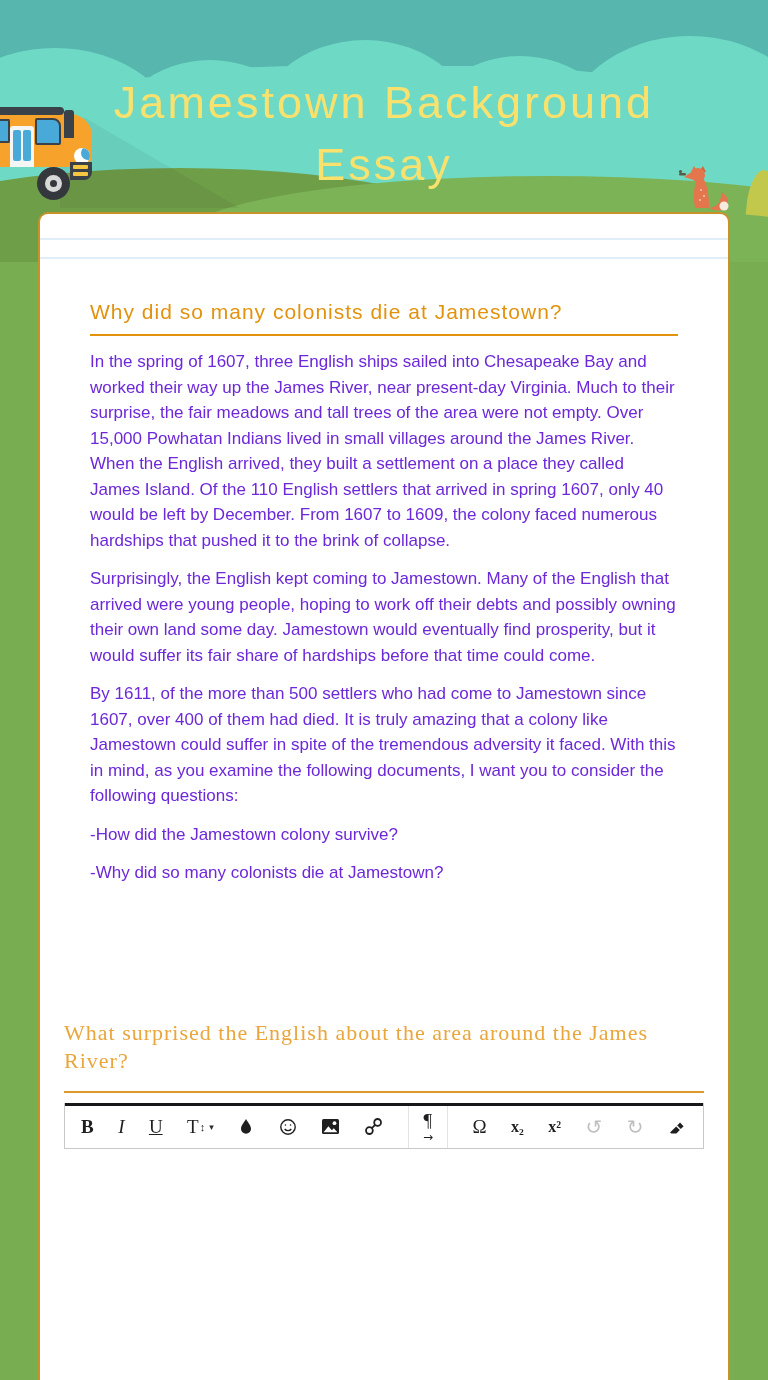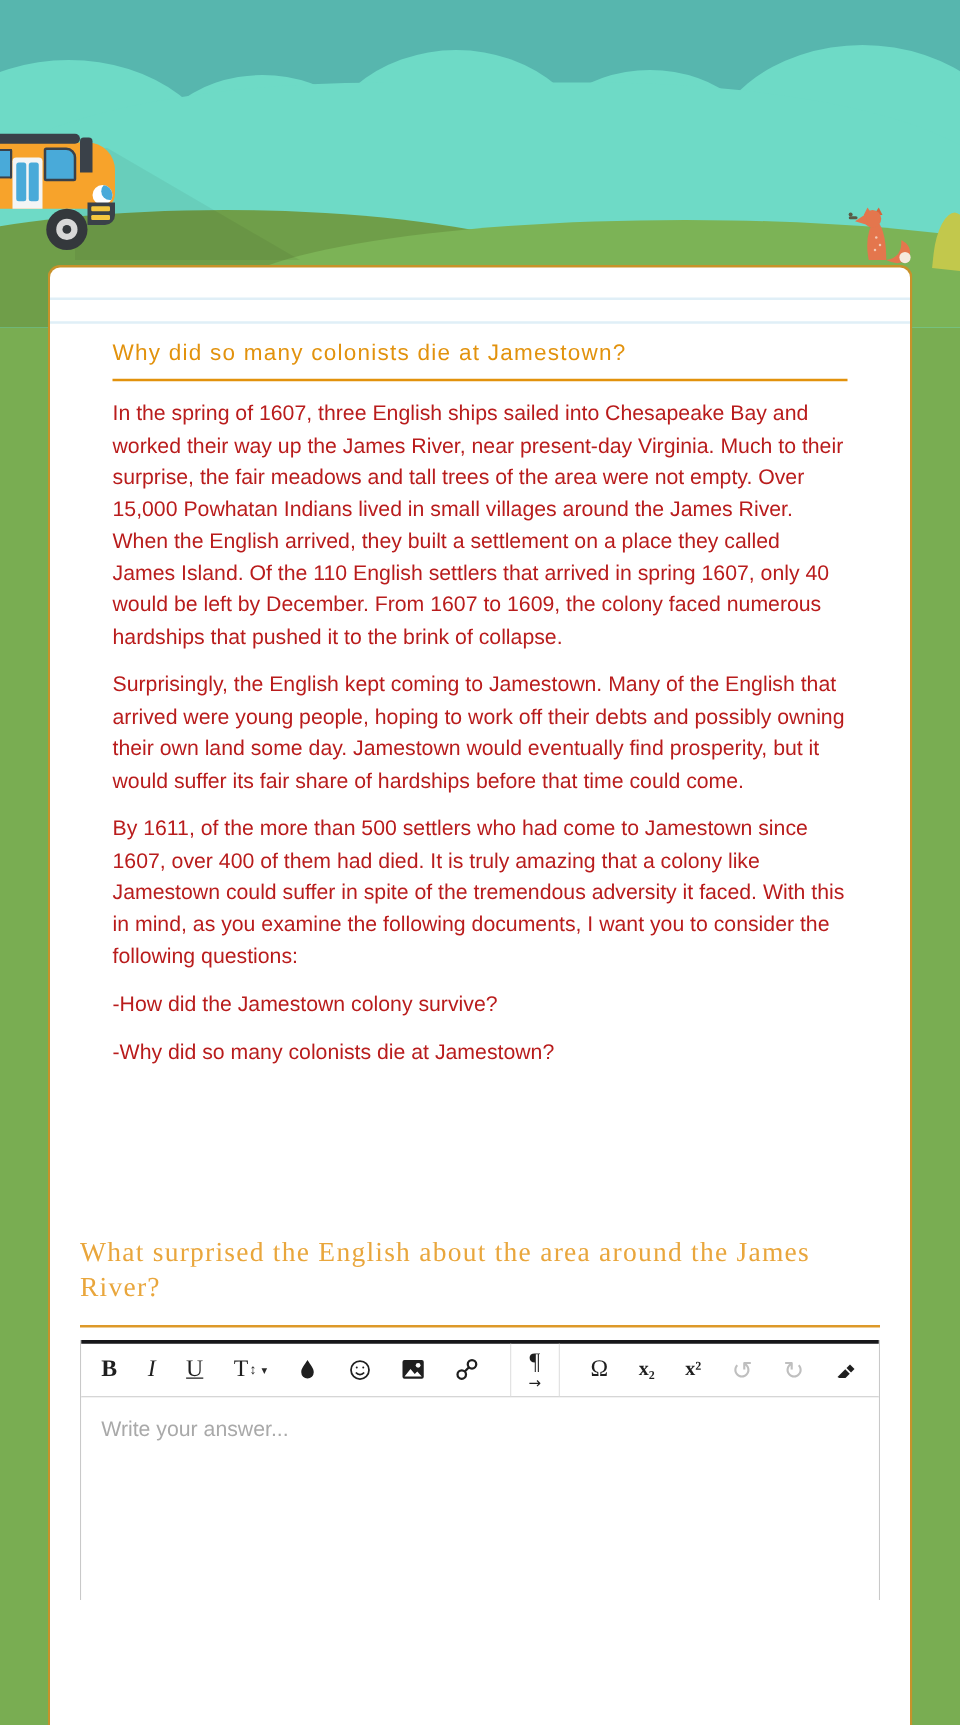--- a/index.html
+++ b/index.html
@@ -75,24 +75,24 @@
           transform:rotate(6deg); z-index:2; }
 
   
   .card { position:absolute; top:212px; left:38px; width:692px; height:1400px;
           background:#fff; border:2px solid #c8922a; border-bottom:none;
           border-radius:10px 10px 0 0; z-index:5; overflow:hidden; }
   .ruled { position:absolute; left:0; width:100%; height:2px; background:#e0eff7; }
   .r1 { top:24px; } .r2 { top:43px; }
 
   .section1 { padding:0 50px; }
-  .h-orange { margin-top:58px; color:#e2920d; font-size:18px; font-weight:400;
+  .h-orange { margin-top:86px; color:#e2920d; font-size:21px; font-weight:400;
               letter-spacing:1px; }
   .rule1 { border:none; border-top:2px solid #e2920d; margin-top:10px; }
-  .section1 p { margin-top:13px; color:#b91c1c; font-size:17px; line-height:25.5px; }
+  .section1 p { margin-top:13px; color:#6d28d9; font-size:17px; line-height:25.5px; }
 
   .question { margin-top:133px; padding:0 24px; }
   .q-heading { color:#e9a63c; font-size:22px; line-height:28px; font-weight:400;
                letter-spacing:1px;font-family:Liberation Serif, serif; }
   .rule2 { border:none; border-top:2px solid #dd9929; margin-top:16px; }
 
   .editor { margin-top:10px; border-left:1px solid #c9c9c9; border-right:1px solid #c9c9c9; }
   .toolbar { display:flex; align-items:center; justify-content:space-between;
              height:46px; padding:0 16px; background:#fff;
              border-top:3px solid #17171a; border-bottom:1px solid #c9c9c9; }
@@ -166,20 +166,21 @@
       <circle cx="20" cy="13" r="7" fill="#e4764d"></circle>
       <path d="M6 15 L15 9 L16 18 Z" fill="#e4764d"></path>
       <rect x="1" y="11" width="7" height="2.4" rx="1.2" fill="#5a5a46"></rect>
       <circle cx="2.5" cy="9.5" r="1.6" fill="#5a5a46"></circle>
       <circle cx="23" cy="28" r="1" fill="#f3c9b4"></circle>
       <circle cx="26" cy="34" r="1" fill="#f3c9b4"></circle>
       <circle cx="22" cy="38" r="1" fill="#f3c9b4"></circle>
     </svg>
     <div class="bush"></div>
 
+    <h1 class="header-title">Jamestown Background Essay</h1>
   </div>
 
   <div class="card">
     <div class="ruled r1"></div>
     <div class="ruled r2"></div>
 
     <div class="section1">
       <h2 class="h-orange">Why did so many colonists die at Jamestown?</h2>
       <hr class="rule1">
       <p>In the spring of 1607, three English ships sailed into Chesapeake Bay and worked their way up the James River, near present-day Virginia. Much to their surprise, the fair meadows and tall trees of the area were not empty. Over 15,000 Powhatan Indians lived in small villages around the James River. When the English arrived, they built a settlement on a place they called James Island. Of the 110 English settlers that arrived in spring 1607, only 40 would be left by December. From 1607 to 1609, the colony faced numerous hardships that pushed it to the brink of collapse.</p>
@@ -239,20 +240,17 @@
           <span class="tb tb-sup">x²</span>
           <span class="tb tb-gray">↺</span>
           <span class="tb tb-gray">↻</span>
           <span class="tb">
             <svg width="19" height="17" viewBox="0 0 19 17">
               <path d="M2 14.6 L8.2 8.4 L11.8 12 L8.4 15.4 H3.4 Z" fill="#1f1f1f"></path>
               <path d="M9.2 7.4 L12 4.6 L15.6 8.2 L12.8 11 Z" fill="#1f1f1f"></path>
             </svg>
           </span>
         </div>
-        <div class="answer-area">
-          <span>Write your answer...</span>
-        </div>
       </div>
     </div>
   </div>
 
 </div>
 
 </body></html>

